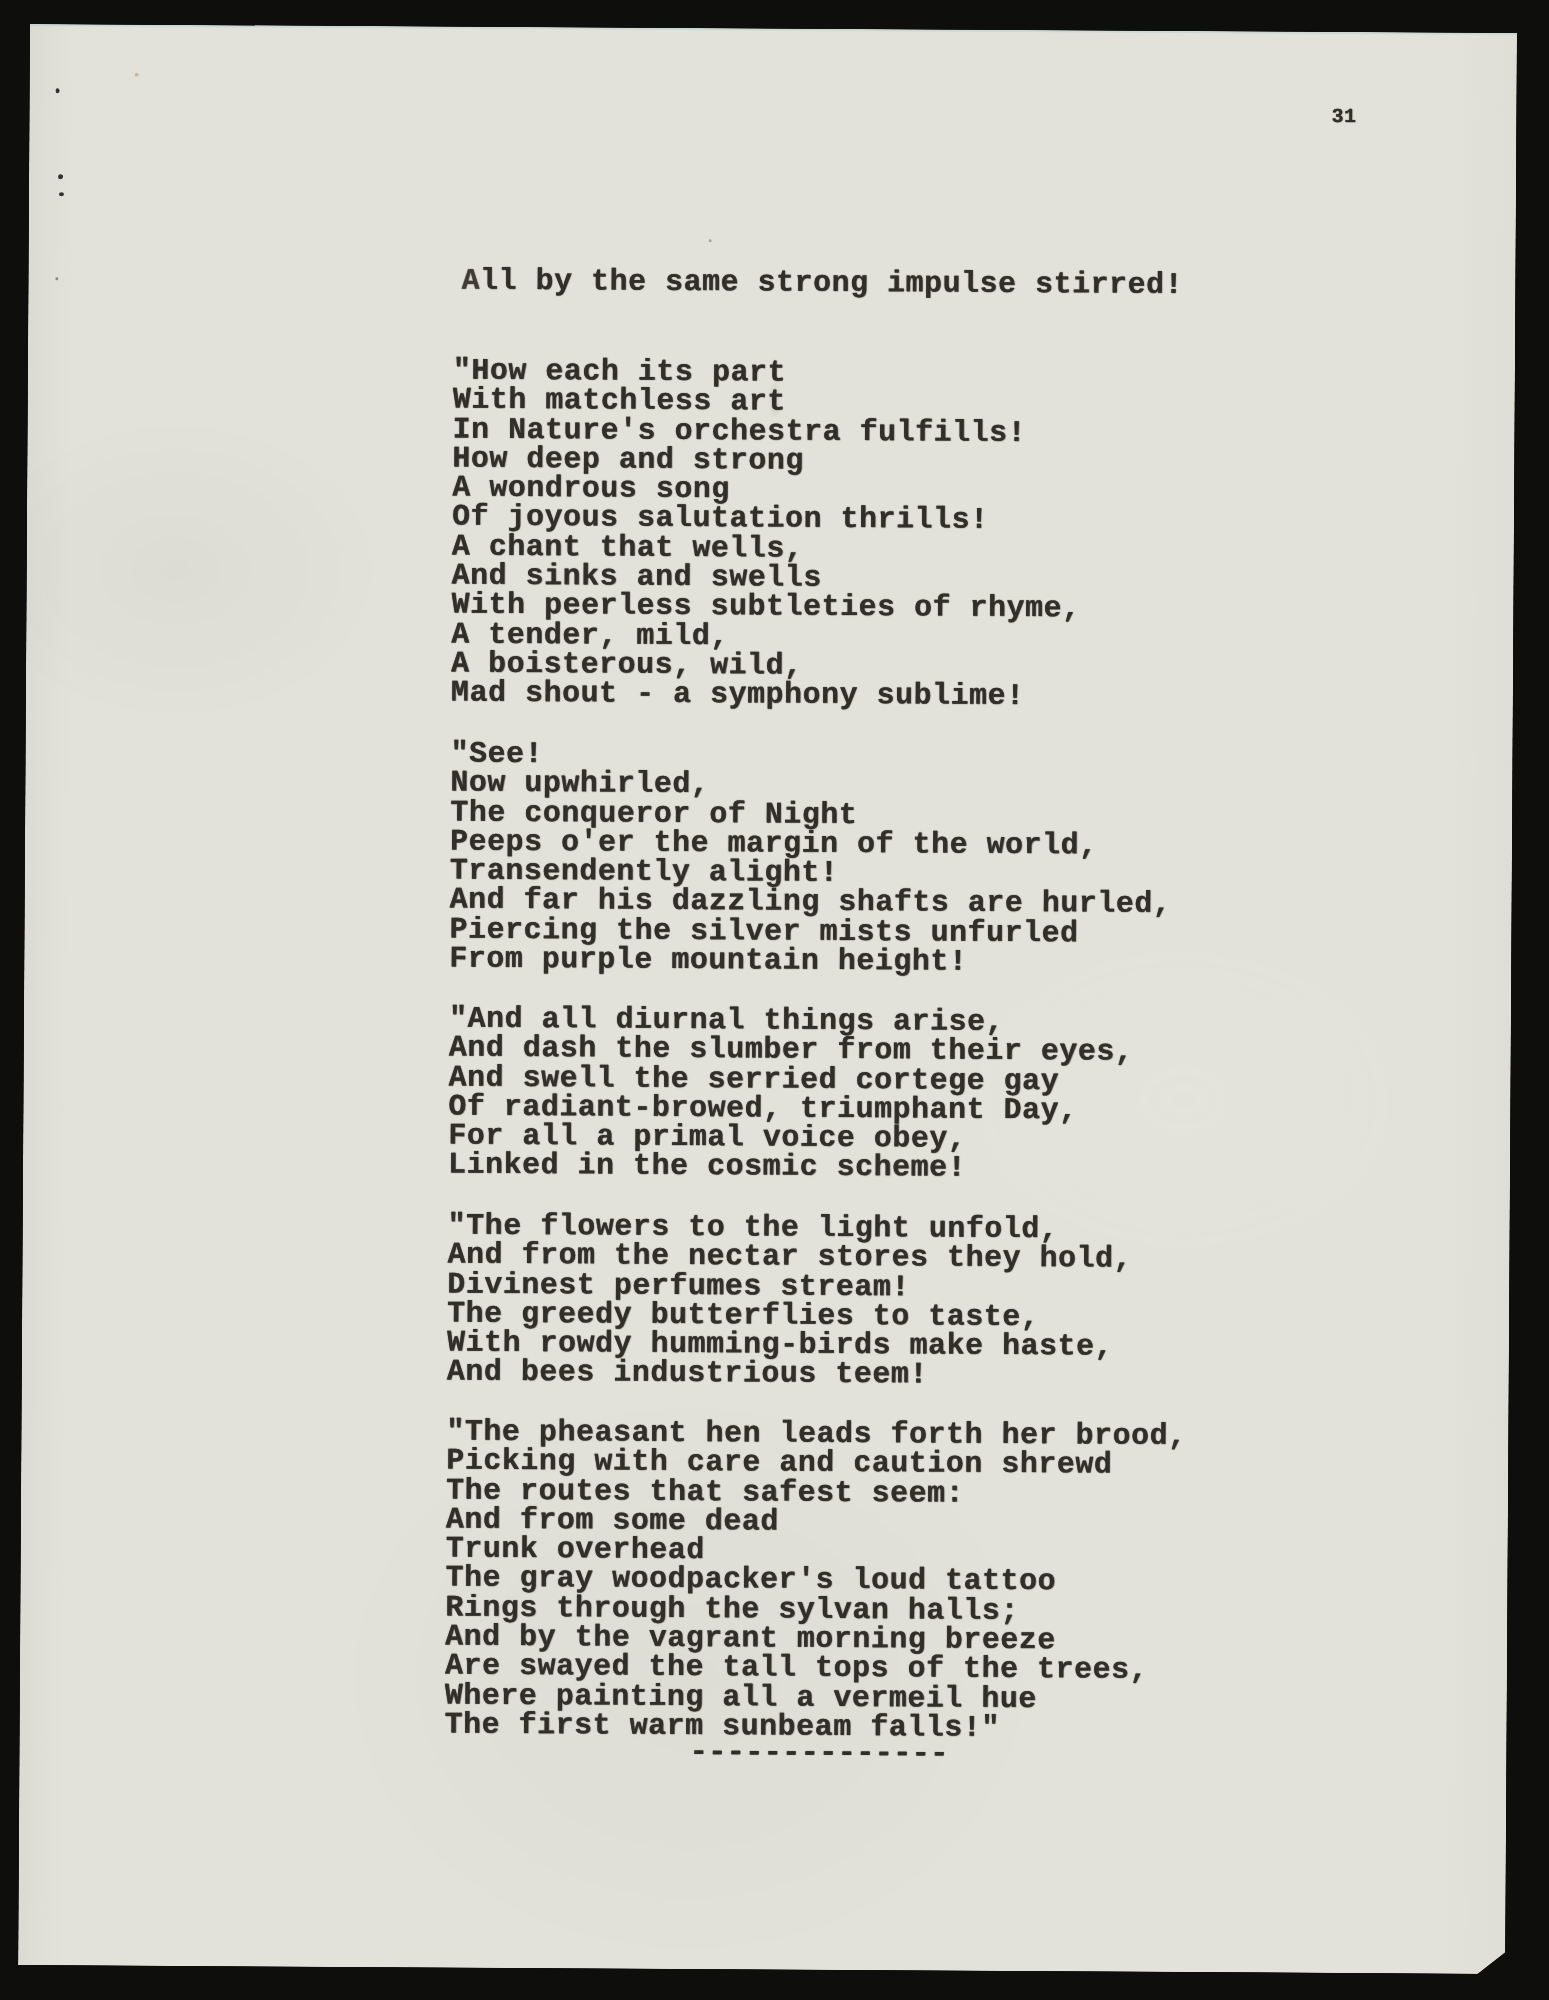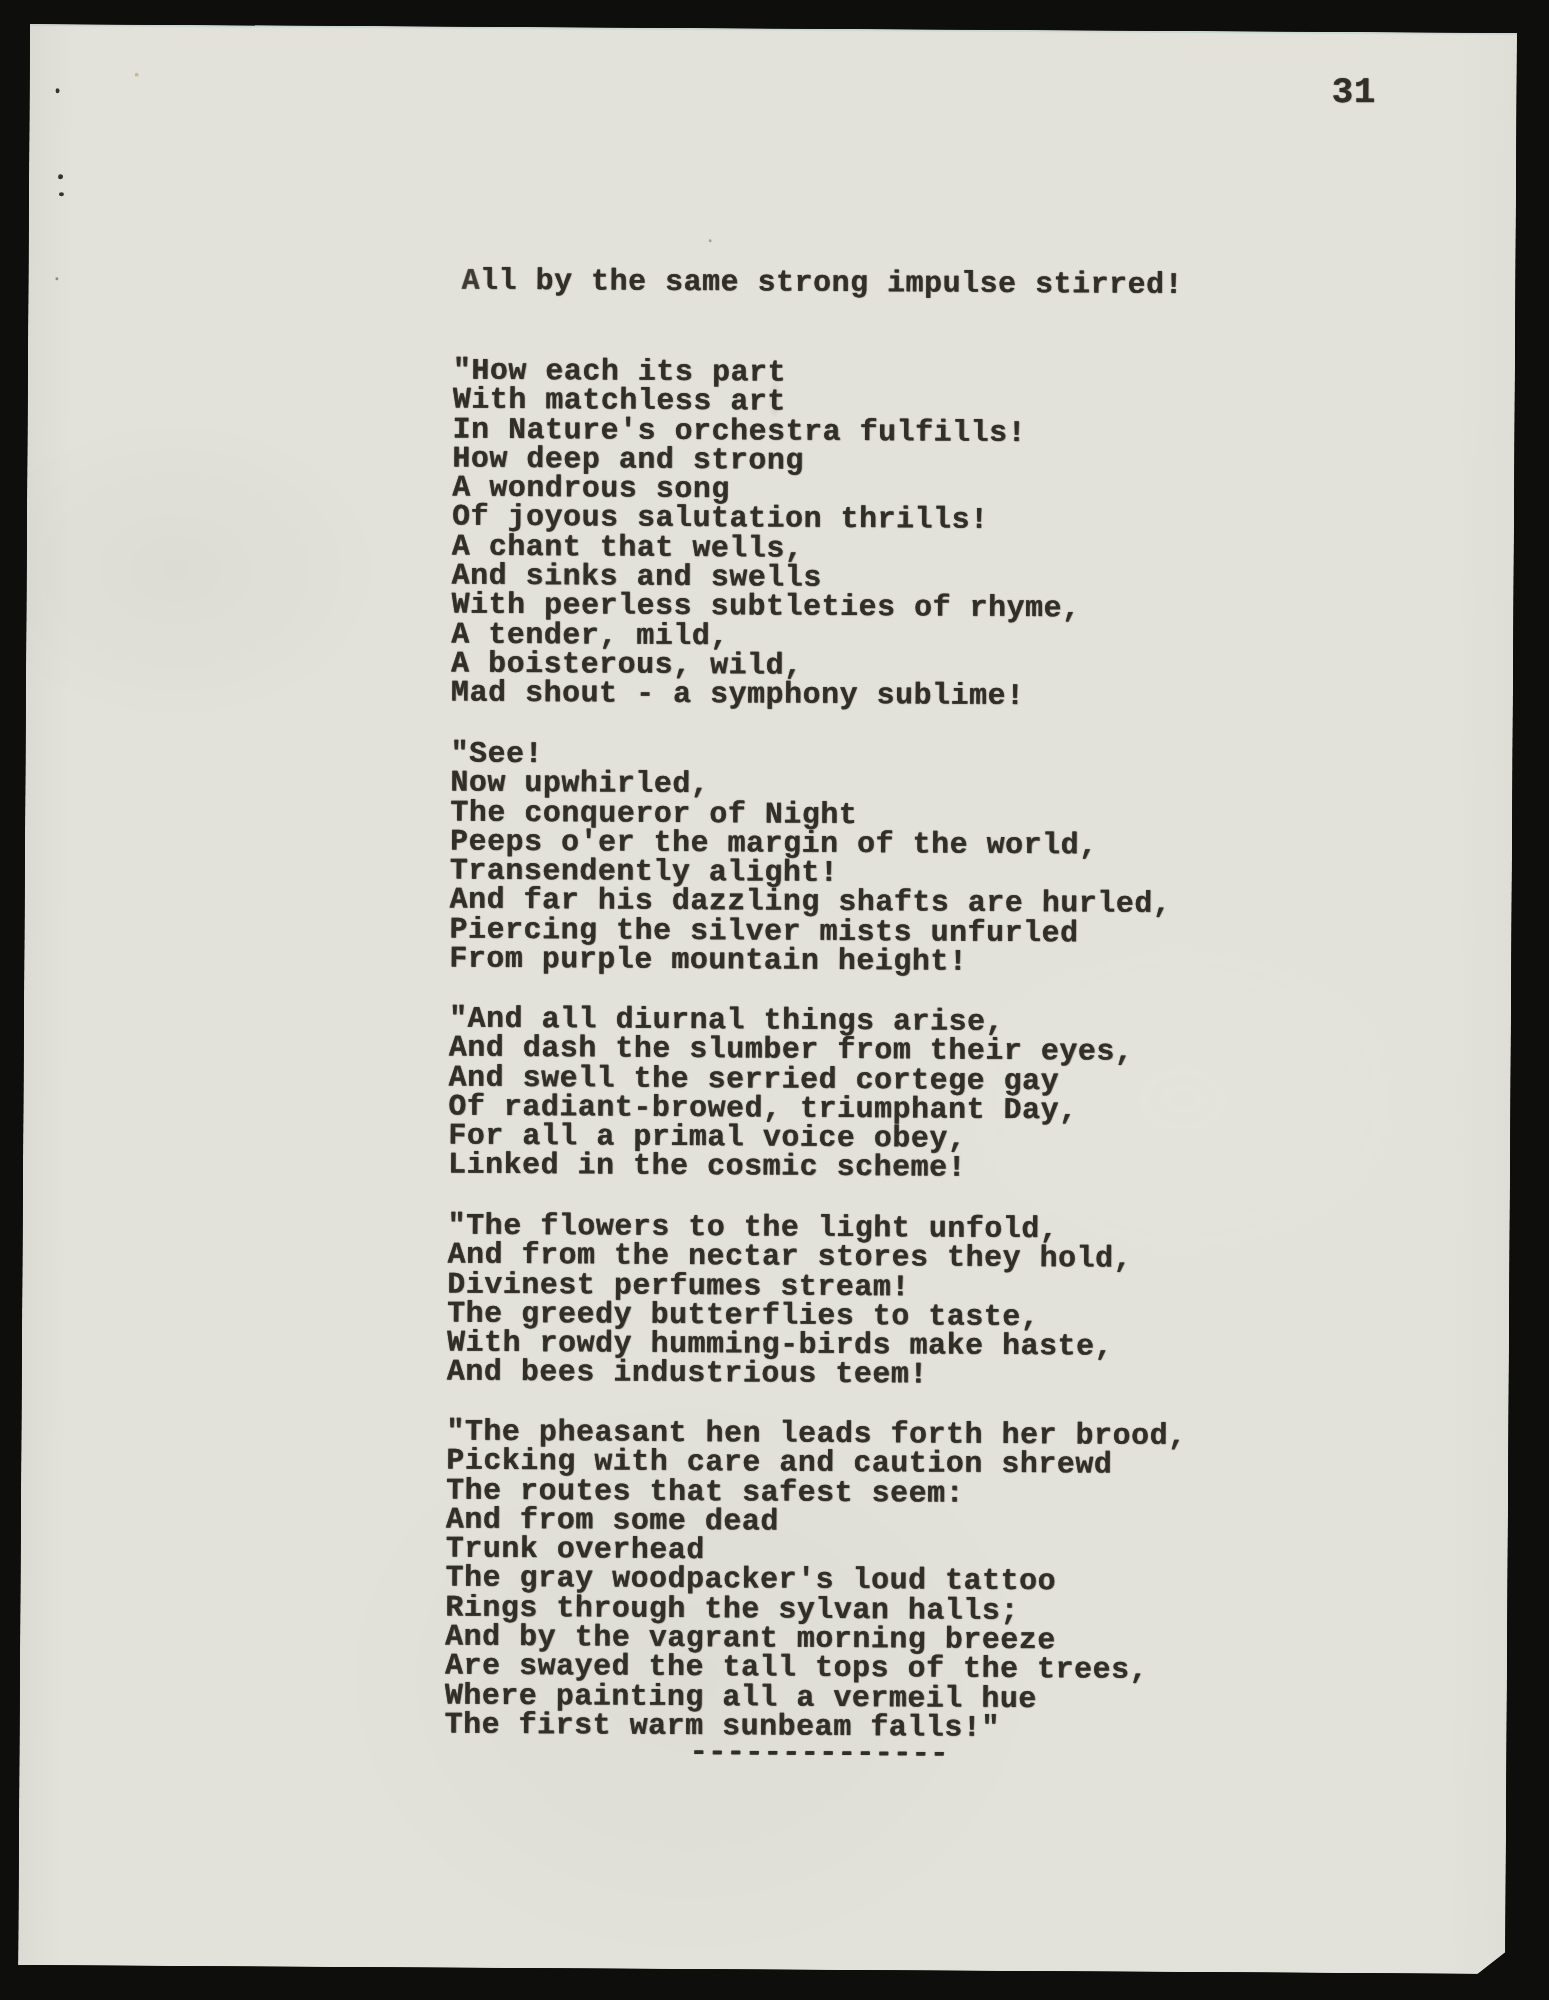--- a/index.html
+++ b/index.html
@@ -30,21 +30,21 @@
     white-space:pre;
     font-size:30px;
     font-weight:700;
     line-height:29.3px;
     letter-spacing:0.5px;
     color:rgba(47,44,38,0.86);
     text-shadow:0 0 1px rgba(50,46,40,0.85), 0.6px 0.4px 0.8px rgba(50,46,40,0.45);
   }
   .title{left:433px;top:238px;}
   .title::first-letter{color:rgba(60,56,48,0.38);}
-  .page-number{left:1302px;top:44px;font-size:36px;}
+  .page-number{left:1302px;top:68px;font-size:20px;}
   .stanza{left:425px;}
   .s1{top:328px;}
   .s2{top:711px;}
   .s3{top:976px;}
   .s4{top:1183px;}
   .s5{top:1389px;}
   .separator{left:670px;top:1708px;text-shadow:0.9px 0 0 rgba(50,46,40,0.8),0 0 1px rgba(50,46,40,0.85);}
   .speck{position:absolute;border-radius:50%;background:rgba(22,20,16,0.85);}
   .speck.k1{left:26px;top:62px;width:4px;height:5px;}
   .speck.k2{left:29px;top:148px;width:5px;height:5px;}

